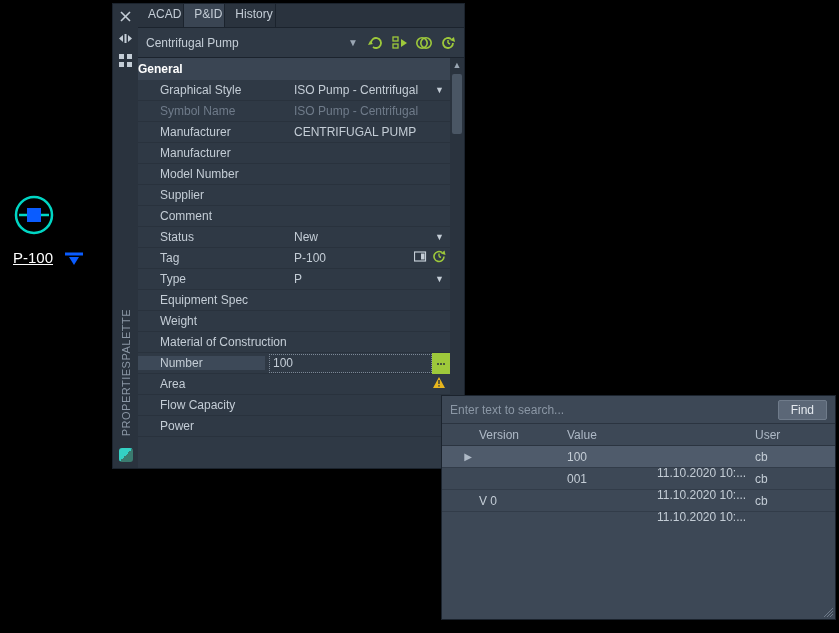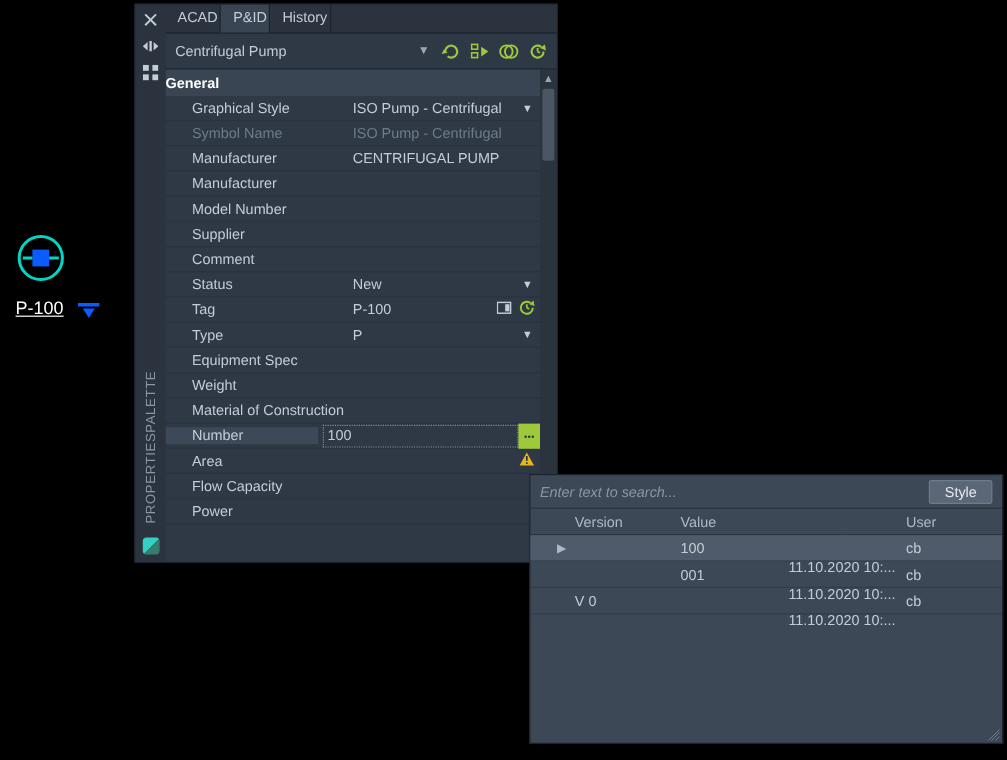--- a/index.html
+++ b/index.html
@@ -86,21 +86,21 @@
   .row-icons { position:absolute; right:4px; top:50%; transform:translateY(-50%); display:flex; gap:4px; align-items:center; }
 
   
   .history {
     position: absolute; left:441px; top:395px; width:395px; height:225px;
     background:#3d4856; border:1px solid #1b232d;
     display:flex; flex-direction:column;
   }
   .history-search { height:28px; display:flex; align-items:center; padding:0 8px; gap:8px; border-bottom:1px solid #2b3440; }
   .history-search input {
-    flex:1; background:transparent; border:none; outline:none; color:#f0abfc; font-size:12px; font-style:italic;
+    flex:1; background:transparent; border:none; outline:none; color:#f0abfc; font-size:12px; 
   }
   .history-search input::placeholder { color:#8b97a5; }
   .find-btn { background:#5b6777; color:#e4e9ef; font-size:12px; padding:2px 12px; border:1px solid #6f7b8a; border-radius:2px; cursor:pointer; }
   .history-grid { flex:1; display:flex; flex-direction:column; font-size:12px; color:#c4cdd6; }
   .hg-header, .hg-row { display:flex; height:22px; align-items:center;padding-left:17px; }
   .hg-header { border-bottom:1px solid #2b3440; color:#aeb9c6; }
   .hg-row { border-bottom:1px solid #323c49; }
   .hg-row.sel { background:#4f5b6b; }
   .col-marker { width:18px; display:flex; align-items:center; justify-content:center; color:#aeb9c6; font-size:10px; }
   .col-version { width:90px; padding-left:2px; }
@@ -339,21 +339,21 @@
         <div class="thumb"></div>
         <div class="down">▼</div>
       </div>
     </div>
   </div>
 </div>
 
 <div class="history">
   <div class="history-search">
     <input type="text" placeholder="Enter text to search..." style="">
-    <div class="find-btn">Style</div>
+    <div class="find-btn">Find</div>
   </div>
   <div class="history-grid">
     <div class="hg-header">
       <div class="col-marker"></div>
       <div class="col-version">Version</div>
       <div class="col-value">Value</div>
       <div class="col-date">Date &amp; Time</div>
       <div class="col-user">User</div>
     </div>
     <div id="history-rows">

